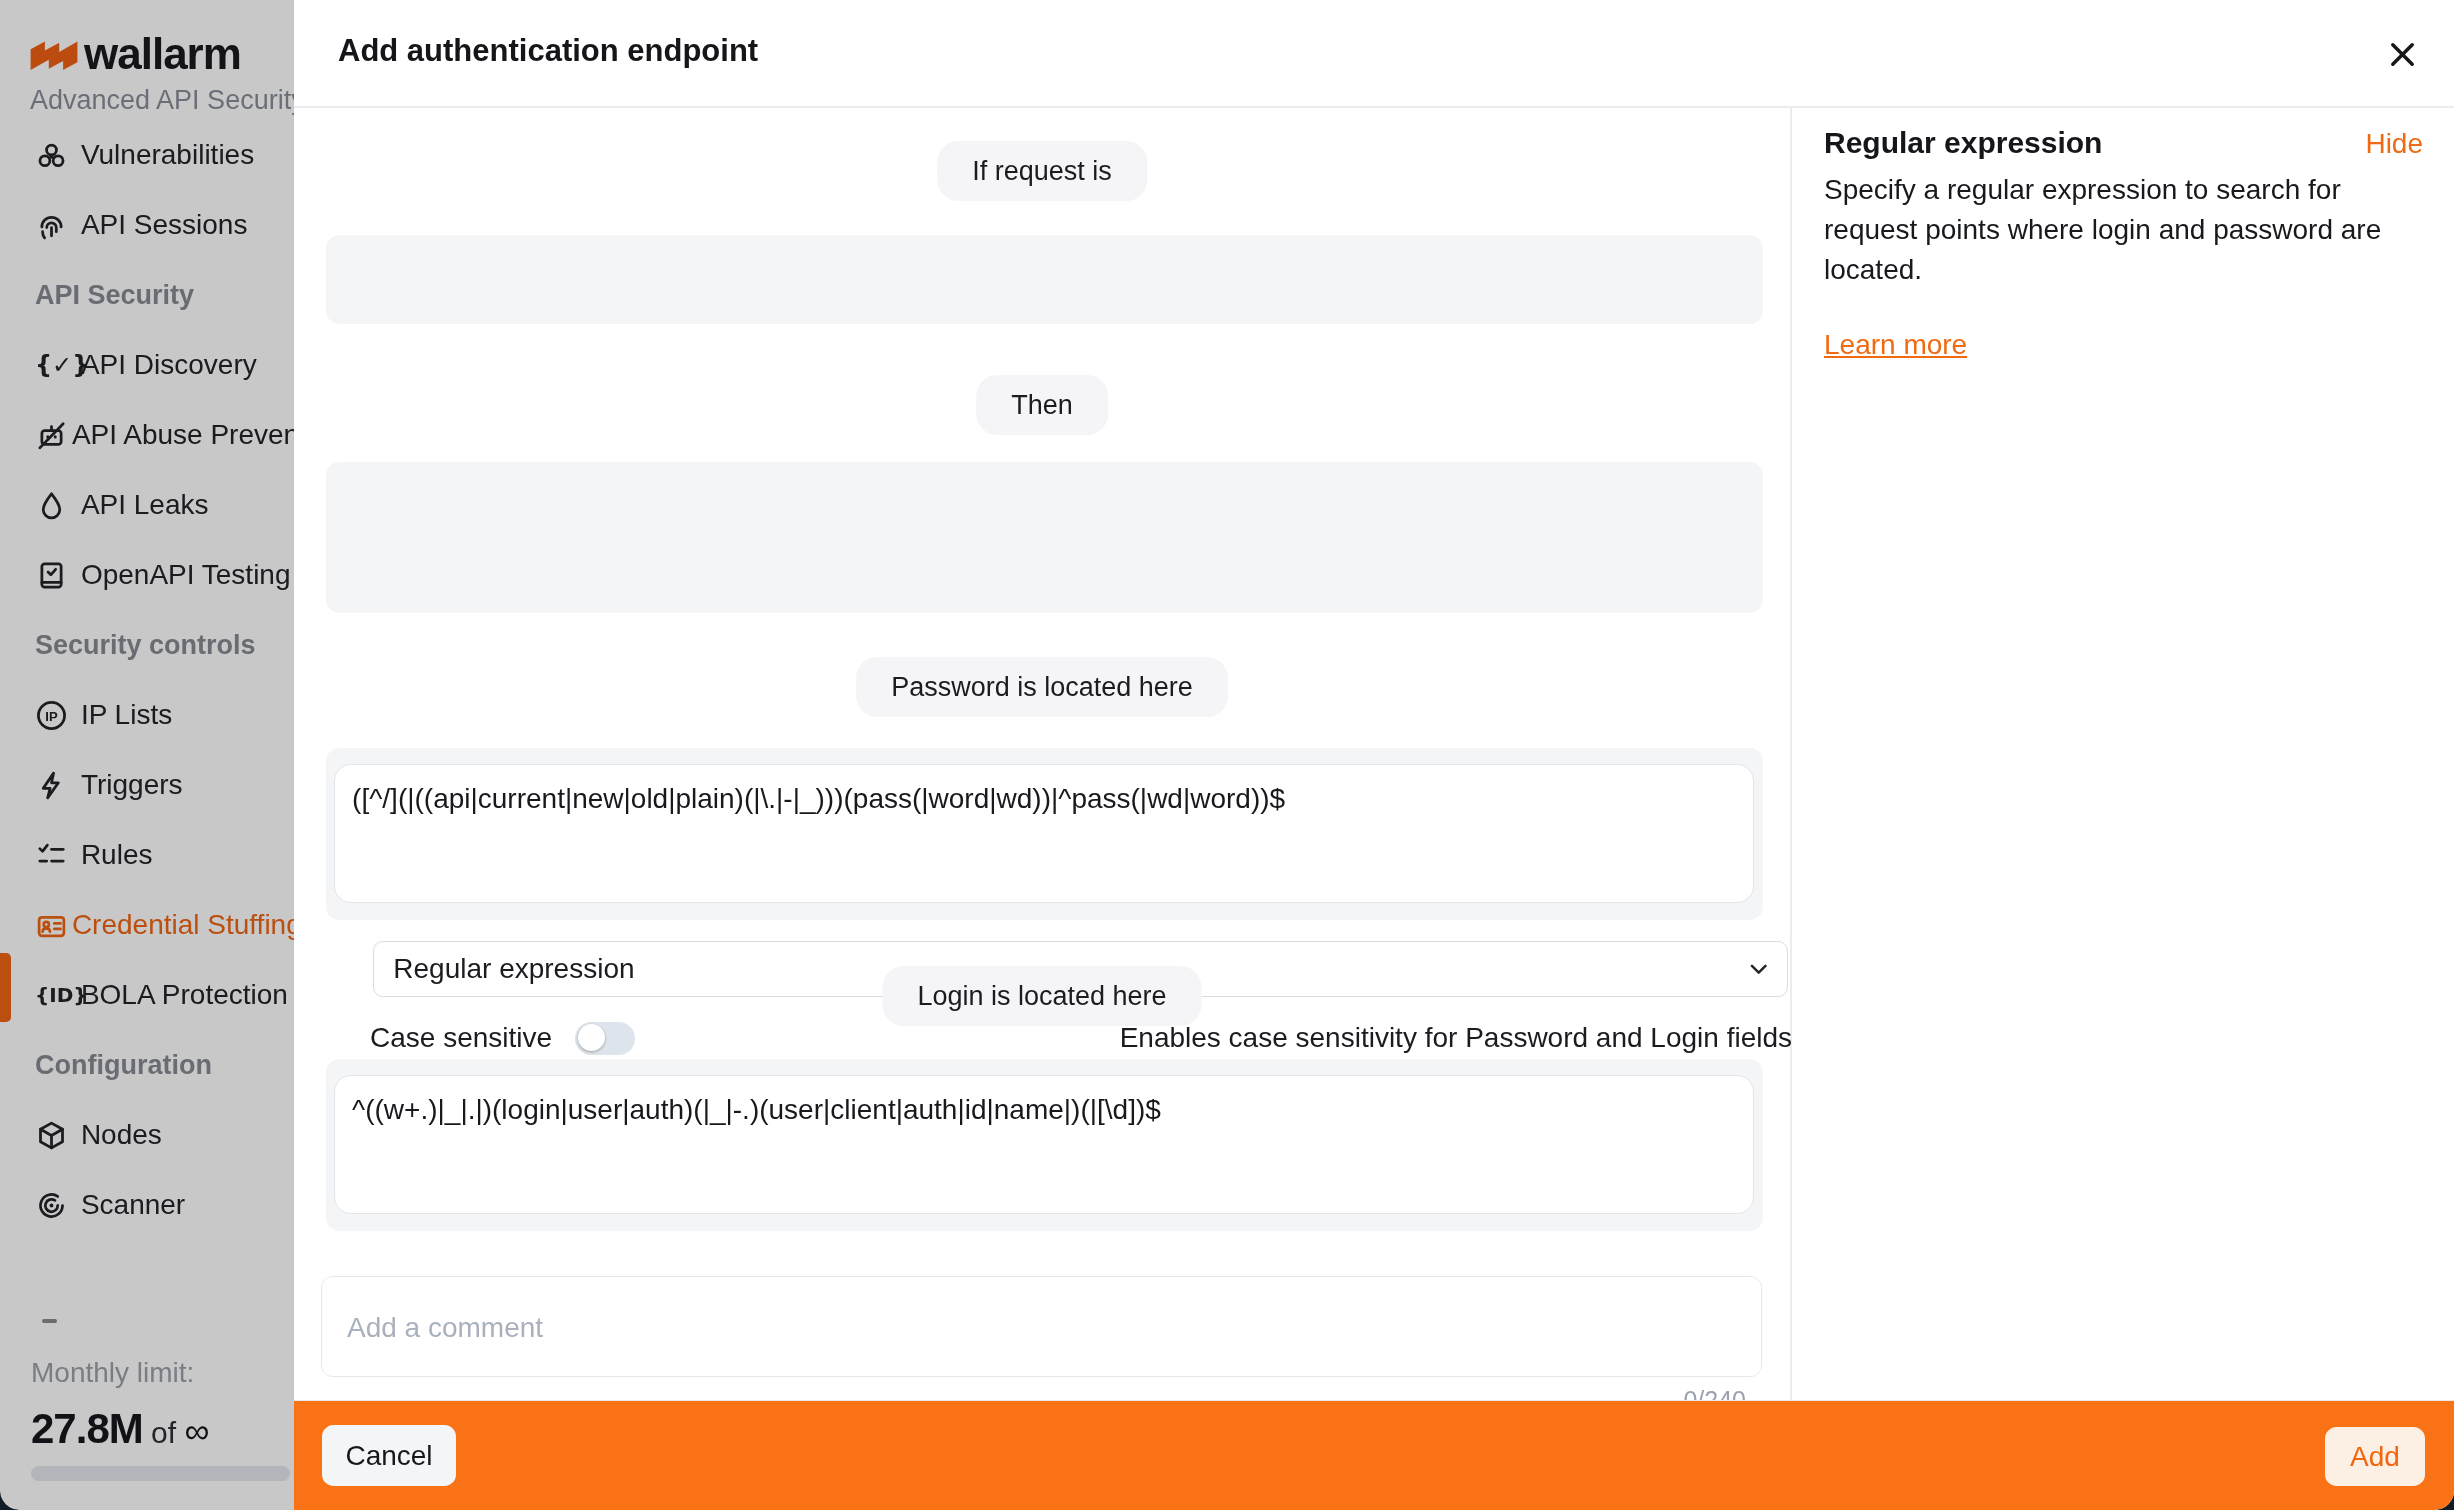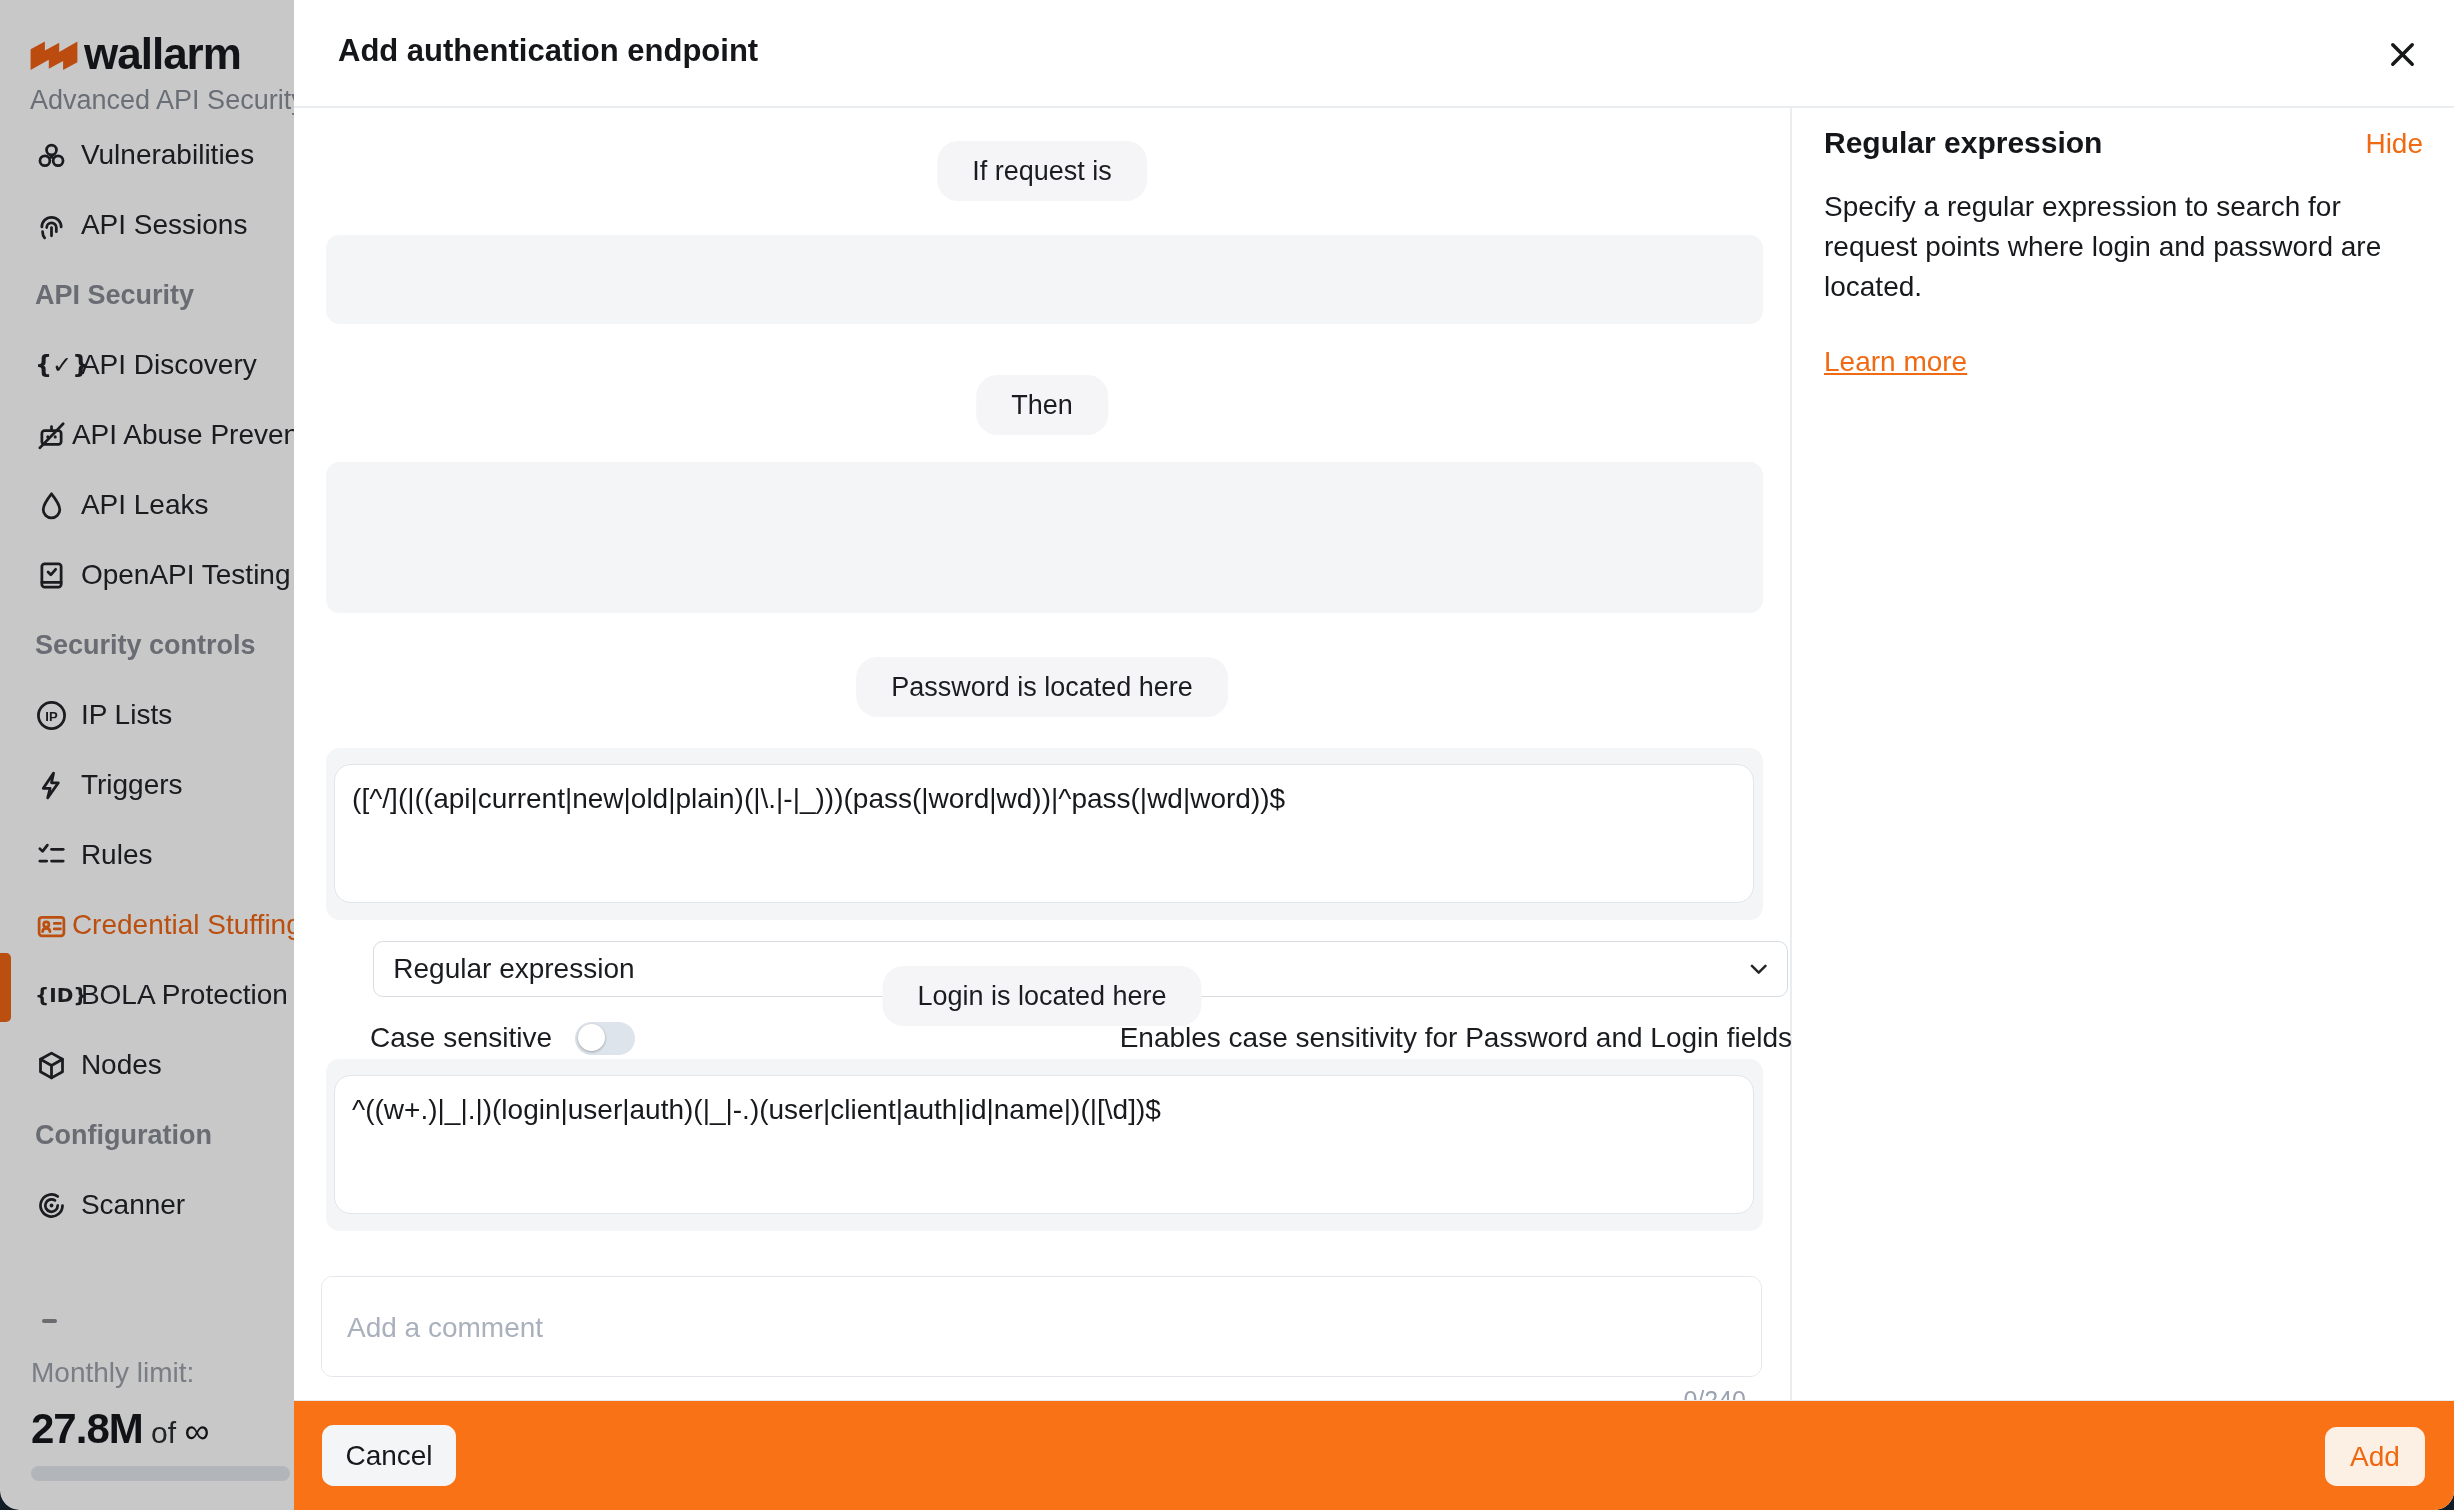--- a/index.html
+++ b/index.html
@@ -57,21 +57,21 @@
   .comment::placeholder{color:#a9b1bd;}
   .counter{position:absolute;left:1342px;top:1386px;width:110px;text-align:right;font-size:25px;color:#9aa2b1;}
   .footer{position:absolute;left:0;top:1400px;width:2214px;height:110px;background:#f97316;border-top:1.9px solid #e7eaed;z-index:5;}
   .btn{position:absolute;border:none;border-radius:11.6px;font-size:28px;font-family:inherit;cursor:pointer;display:flex;align-items:center;justify-content:center;}
   .btn-cancel{left:28px;top:24px;width:134px;height:61px;background:#f4f5f6;color:#17181b;}
   .btn-add{left:2031px;top:26px;width:100px;height:59px;background:#fcefe4;color:#f1670f;}
   
   .help{position:absolute;left:1530px;top:126px;width:599px;}
   .help-title{font-size:30px;font-weight:bold;color:#141619;}
   .help-hide{position:absolute;right:0;top:1.9px;font-size:28px;color:#ef6a12;cursor:pointer;}
-  .help-desc{margin-top:27px;width:579px;font-size:28px;line-height:40px;color:#17191c;}
+  .help-desc{margin-top:10px;width:579px;font-size:28px;line-height:40px;color:#17191c;}
   .help-learn{display:inline-block;margin-top:39px;font-size:28px;color:#ef6a12;text-decoration:underline;cursor:pointer;}
   .txt-icn{font-family:"DejaVu Sans",sans-serif;font-size:24px;font-weight:bold;line-height:1;}
   svg{display:block;}
 </style>
 </head>
 <body>
 
 <div class="window">
 
   <div class="sidebar">
@@ -184,30 +184,30 @@
             </svg>
           </span>
           <span class="lbl">Credential Stuffing</span>
         </div>
         <div class="side-row side-item">
           <span class="icn">
             <span class="txt-icn" style="font-size:20px;">{ID}</span>
           </span>
           <span class="lbl">BOLA Protection</span>
         </div>
+        <div class="side-row side-header">Configuration</div>
         <div class="side-row side-item">
           <span class="icn">
             <svg width="33" height="33" viewBox="0 0 24 24">
               <path d="M12 3 L20 7.5 V16.5 L12 21 L4 16.5 V7.5 Z" fill="none" stroke="currentColor" stroke-width="2" stroke-linecap="round" stroke-linejoin="round"></path>
               <path d="M4 7.5 L12 12 L20 7.5 M12 12 V21" fill="none" stroke="currentColor" stroke-width="2" stroke-linecap="round" stroke-linejoin="round"></path>
             </svg>
           </span>
           <span class="lbl">Nodes</span>
         </div>
-        <div class="side-row side-header">Configuration</div>
         <div class="side-row side-item">
           <span class="icn">
             <svg width="33" height="33" viewBox="0 0 24 24">
               <path d="M20 12 a8 8 0 1 1 -3.5 -6.6" fill="none" stroke="currentColor" stroke-width="2" stroke-linecap="round" stroke-linejoin="round"></path>
               <path d="M16.5 12 a4.5 4.5 0 1 1 -2 -3.7" fill="none" stroke="currentColor" stroke-width="2" stroke-linecap="round" stroke-linejoin="round"></path>
               <circle cx="12" cy="12" r="1.4" fill="currentColor"></circle>
             </svg>
           </span>
           <span class="lbl">Scanner</span>
         </div>

